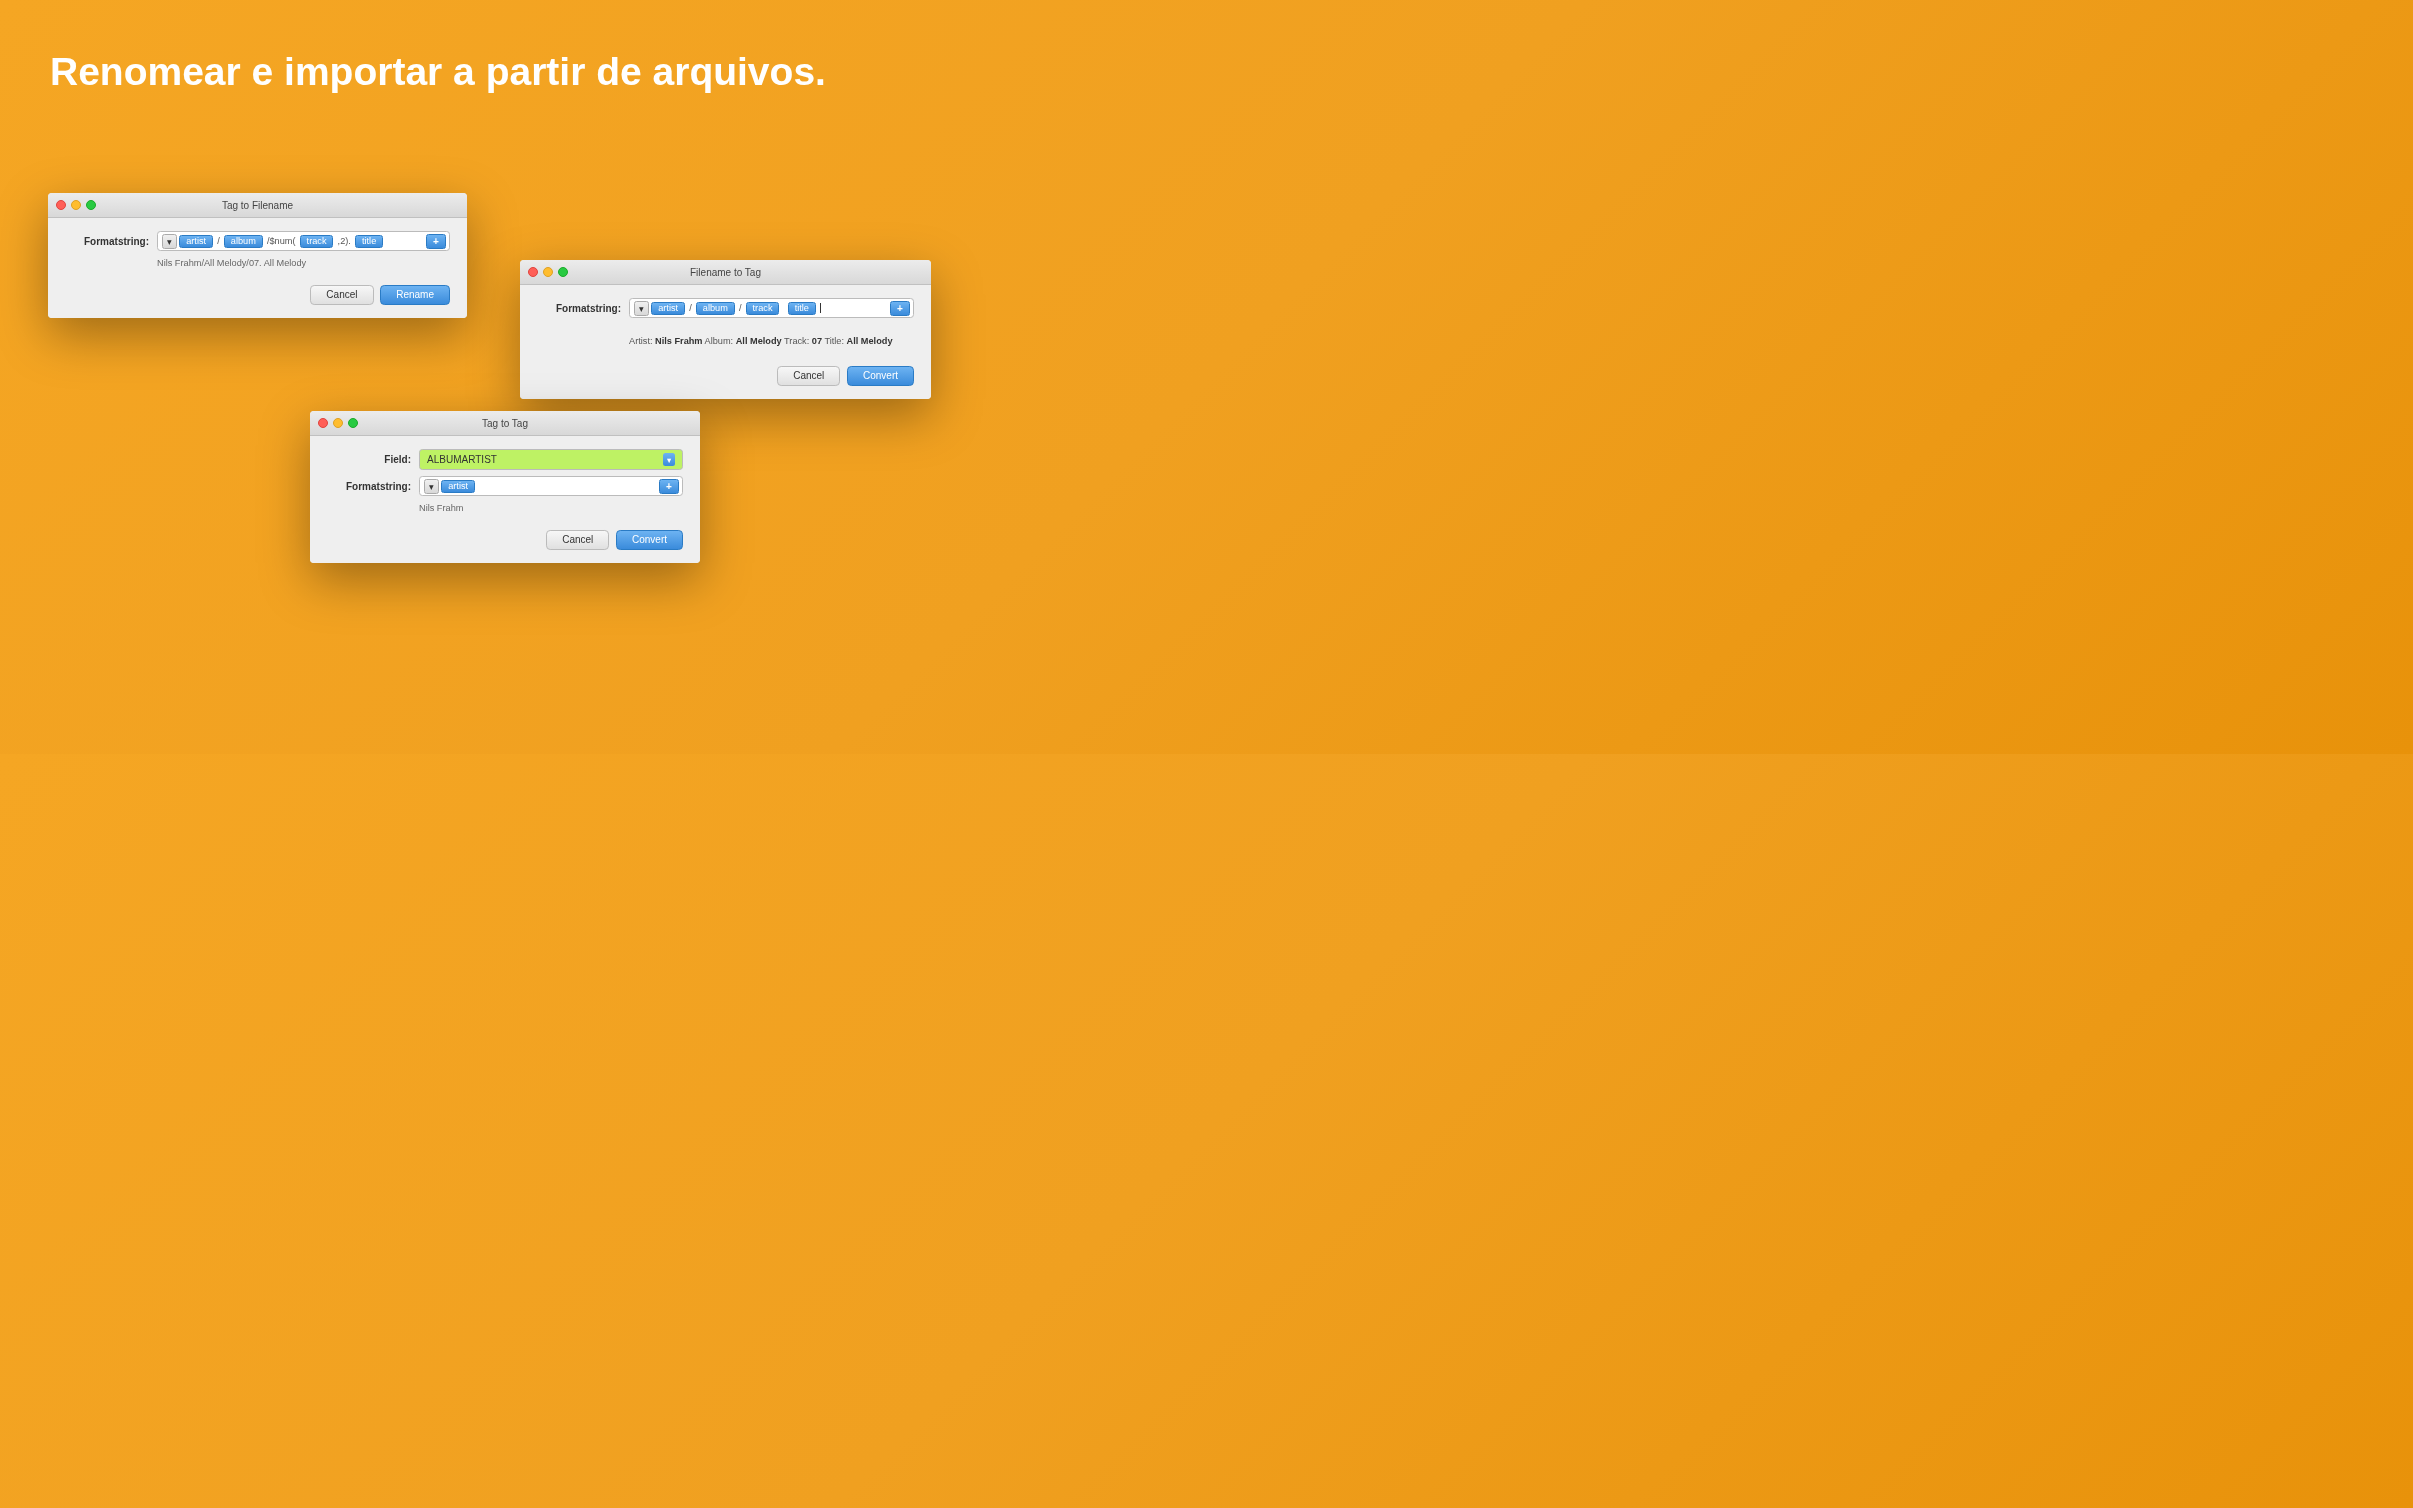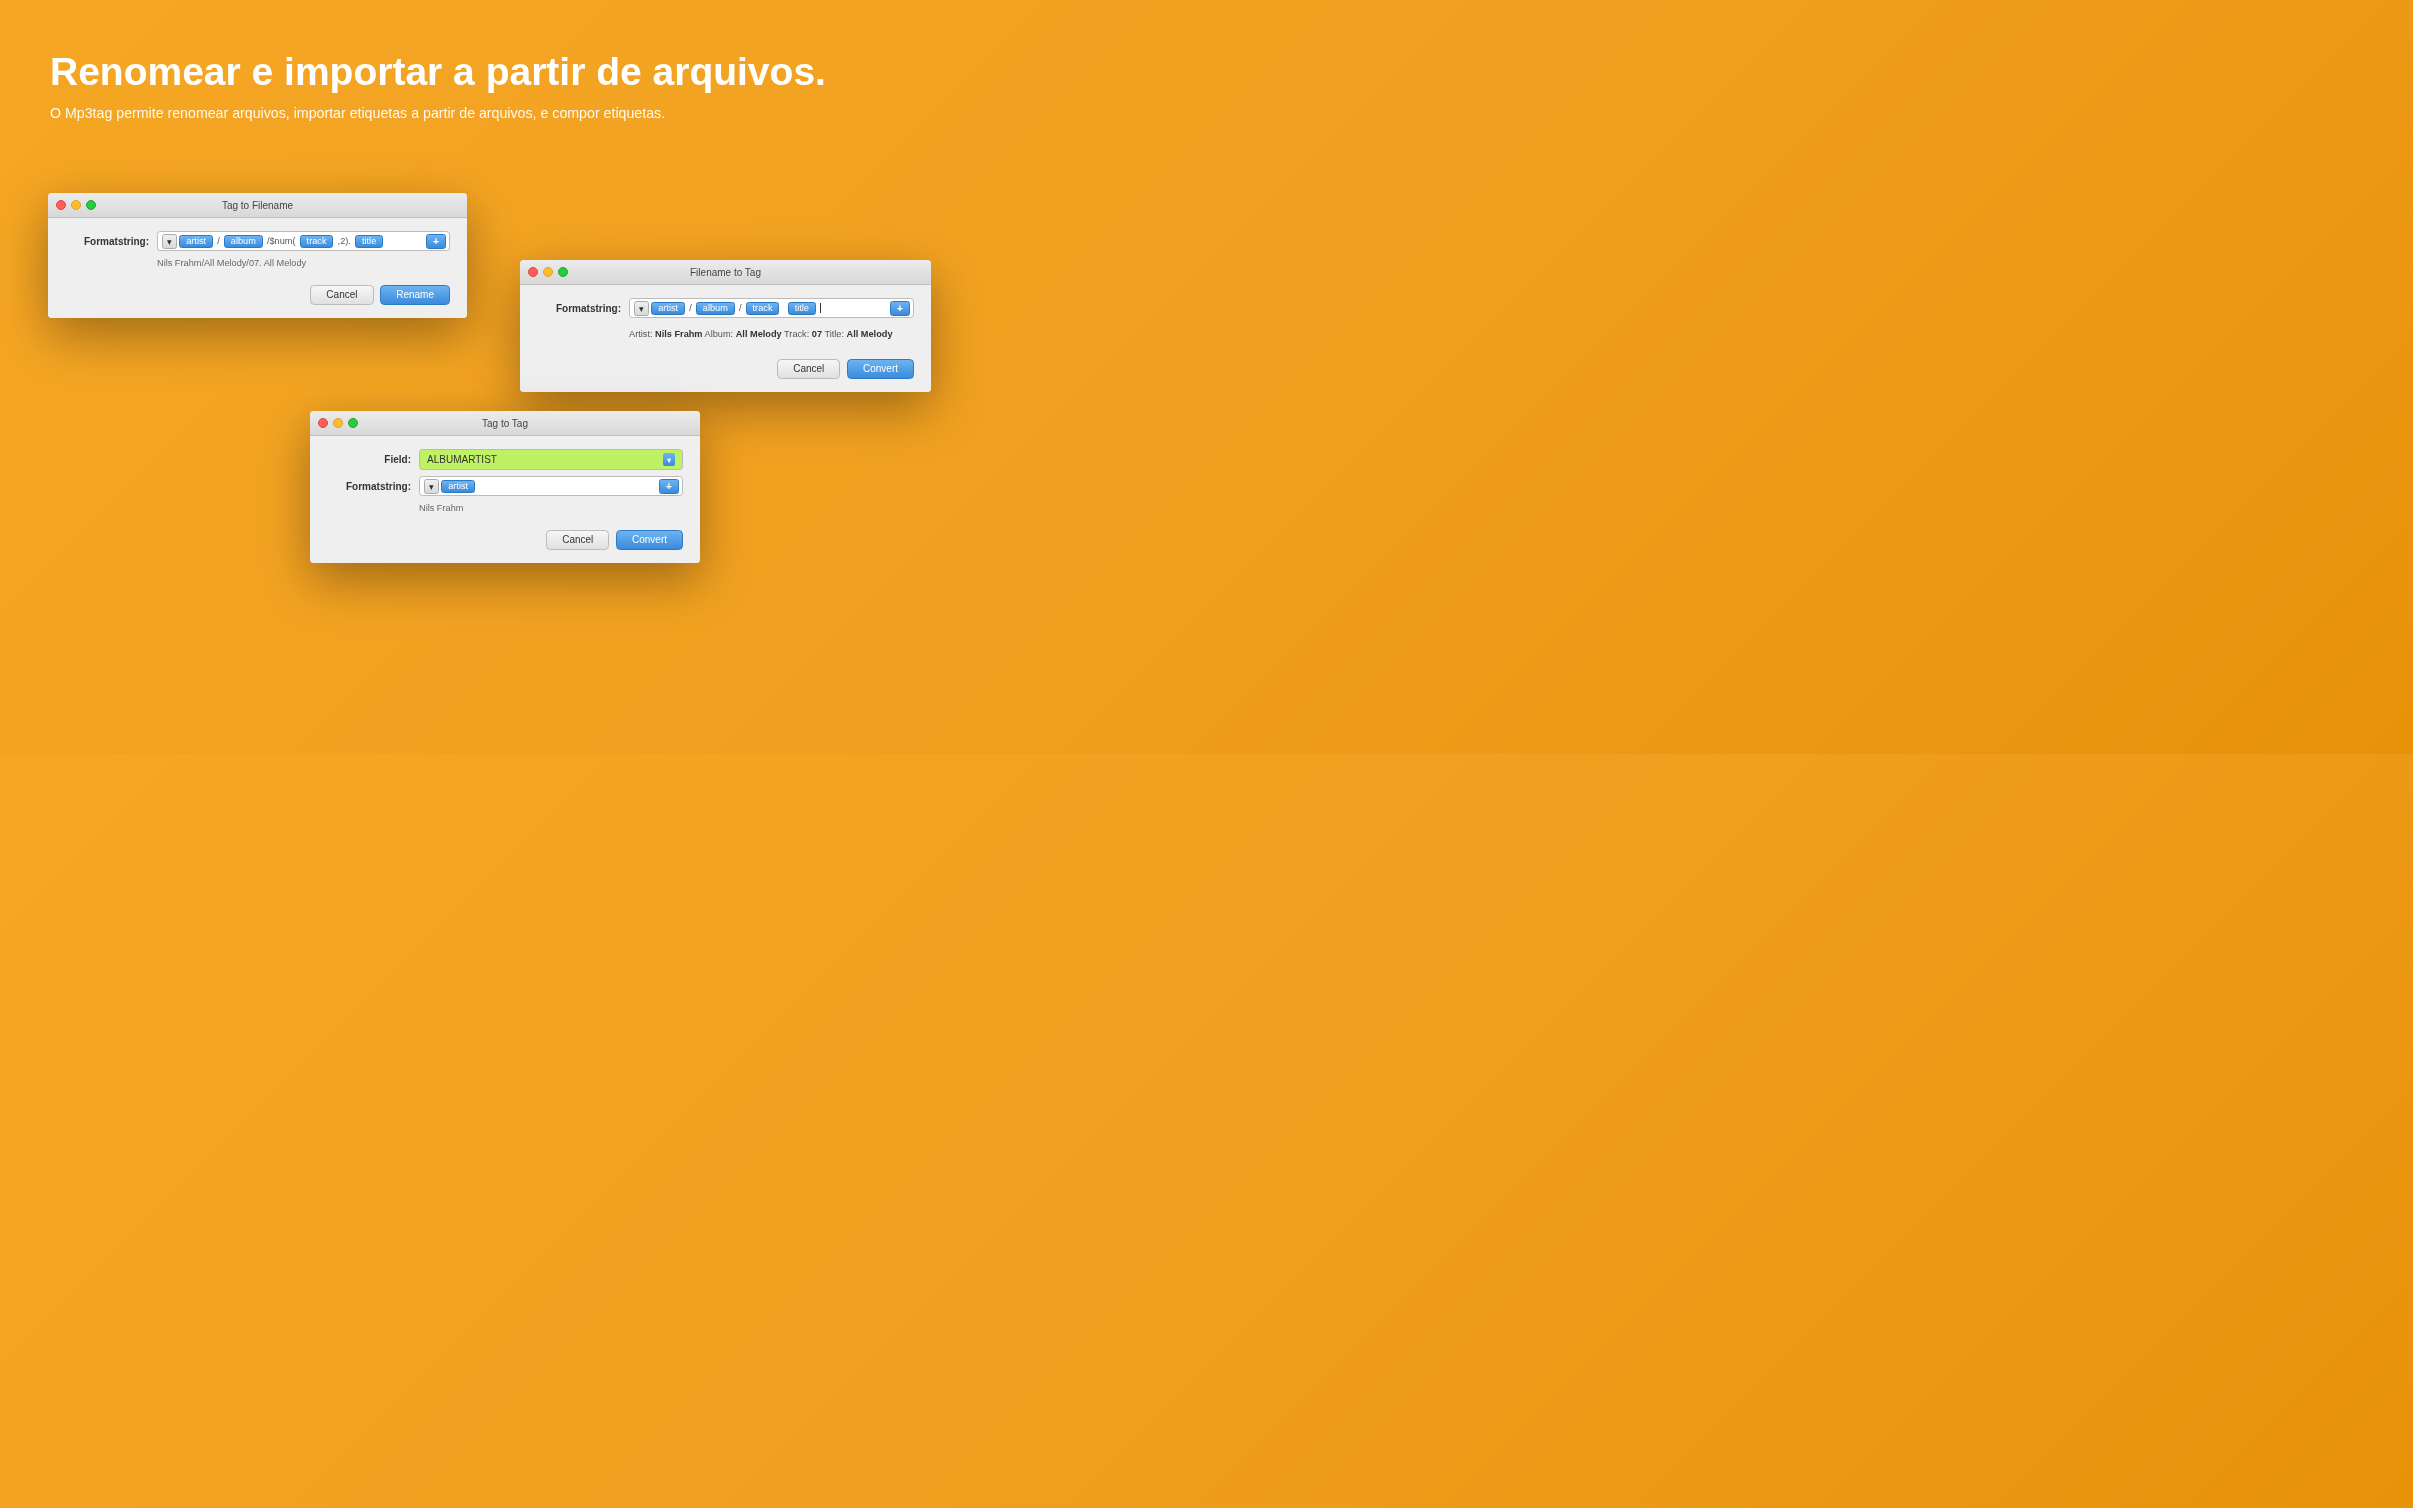--- a/index.html
+++ b/index.html
@@ -185,21 +185,21 @@
       border: 0.8px solid #2a7bc5;
       color: white;
       font-weight: 400;
     }
 
     
     .preview-info {
       font-size: 9.2px;
       color: #555;
       margin-left: 92px;
-      margin-top: 10px;
+      margin-top: 17px;
       margin-bottom: 10px;
       line-height: 1.5;
     }
 
     .preview-info strong {
       font-weight: 700;
       color: #333;
     }
 
     
@@ -252,21 +252,20 @@
       left: 310px;
       top: 411px;
       width: 390px;
     }
   </style>
 </head>
 <body>
 
 <div class="page-header">
   <h1 class="page-title">Renomear e importar a partir de arquivos.</h1>
-  <p class="page-subtitle">O Mp3tag permite renomear arquivos, importar etiquetas a partir de arquivos, e compor etiquetas.</p>
 </div>
 
 <div class="dialog dialog-tag-to-filename">
   <div class="dialog-titlebar">
     <div class="traffic-lights">
       <div class="traffic-light close"></div>
       <div class="traffic-light minimize"></div>
       <div class="traffic-light maximize"></div>
     </div>
     <span class="dialog-title">Tag to Filename</span>

